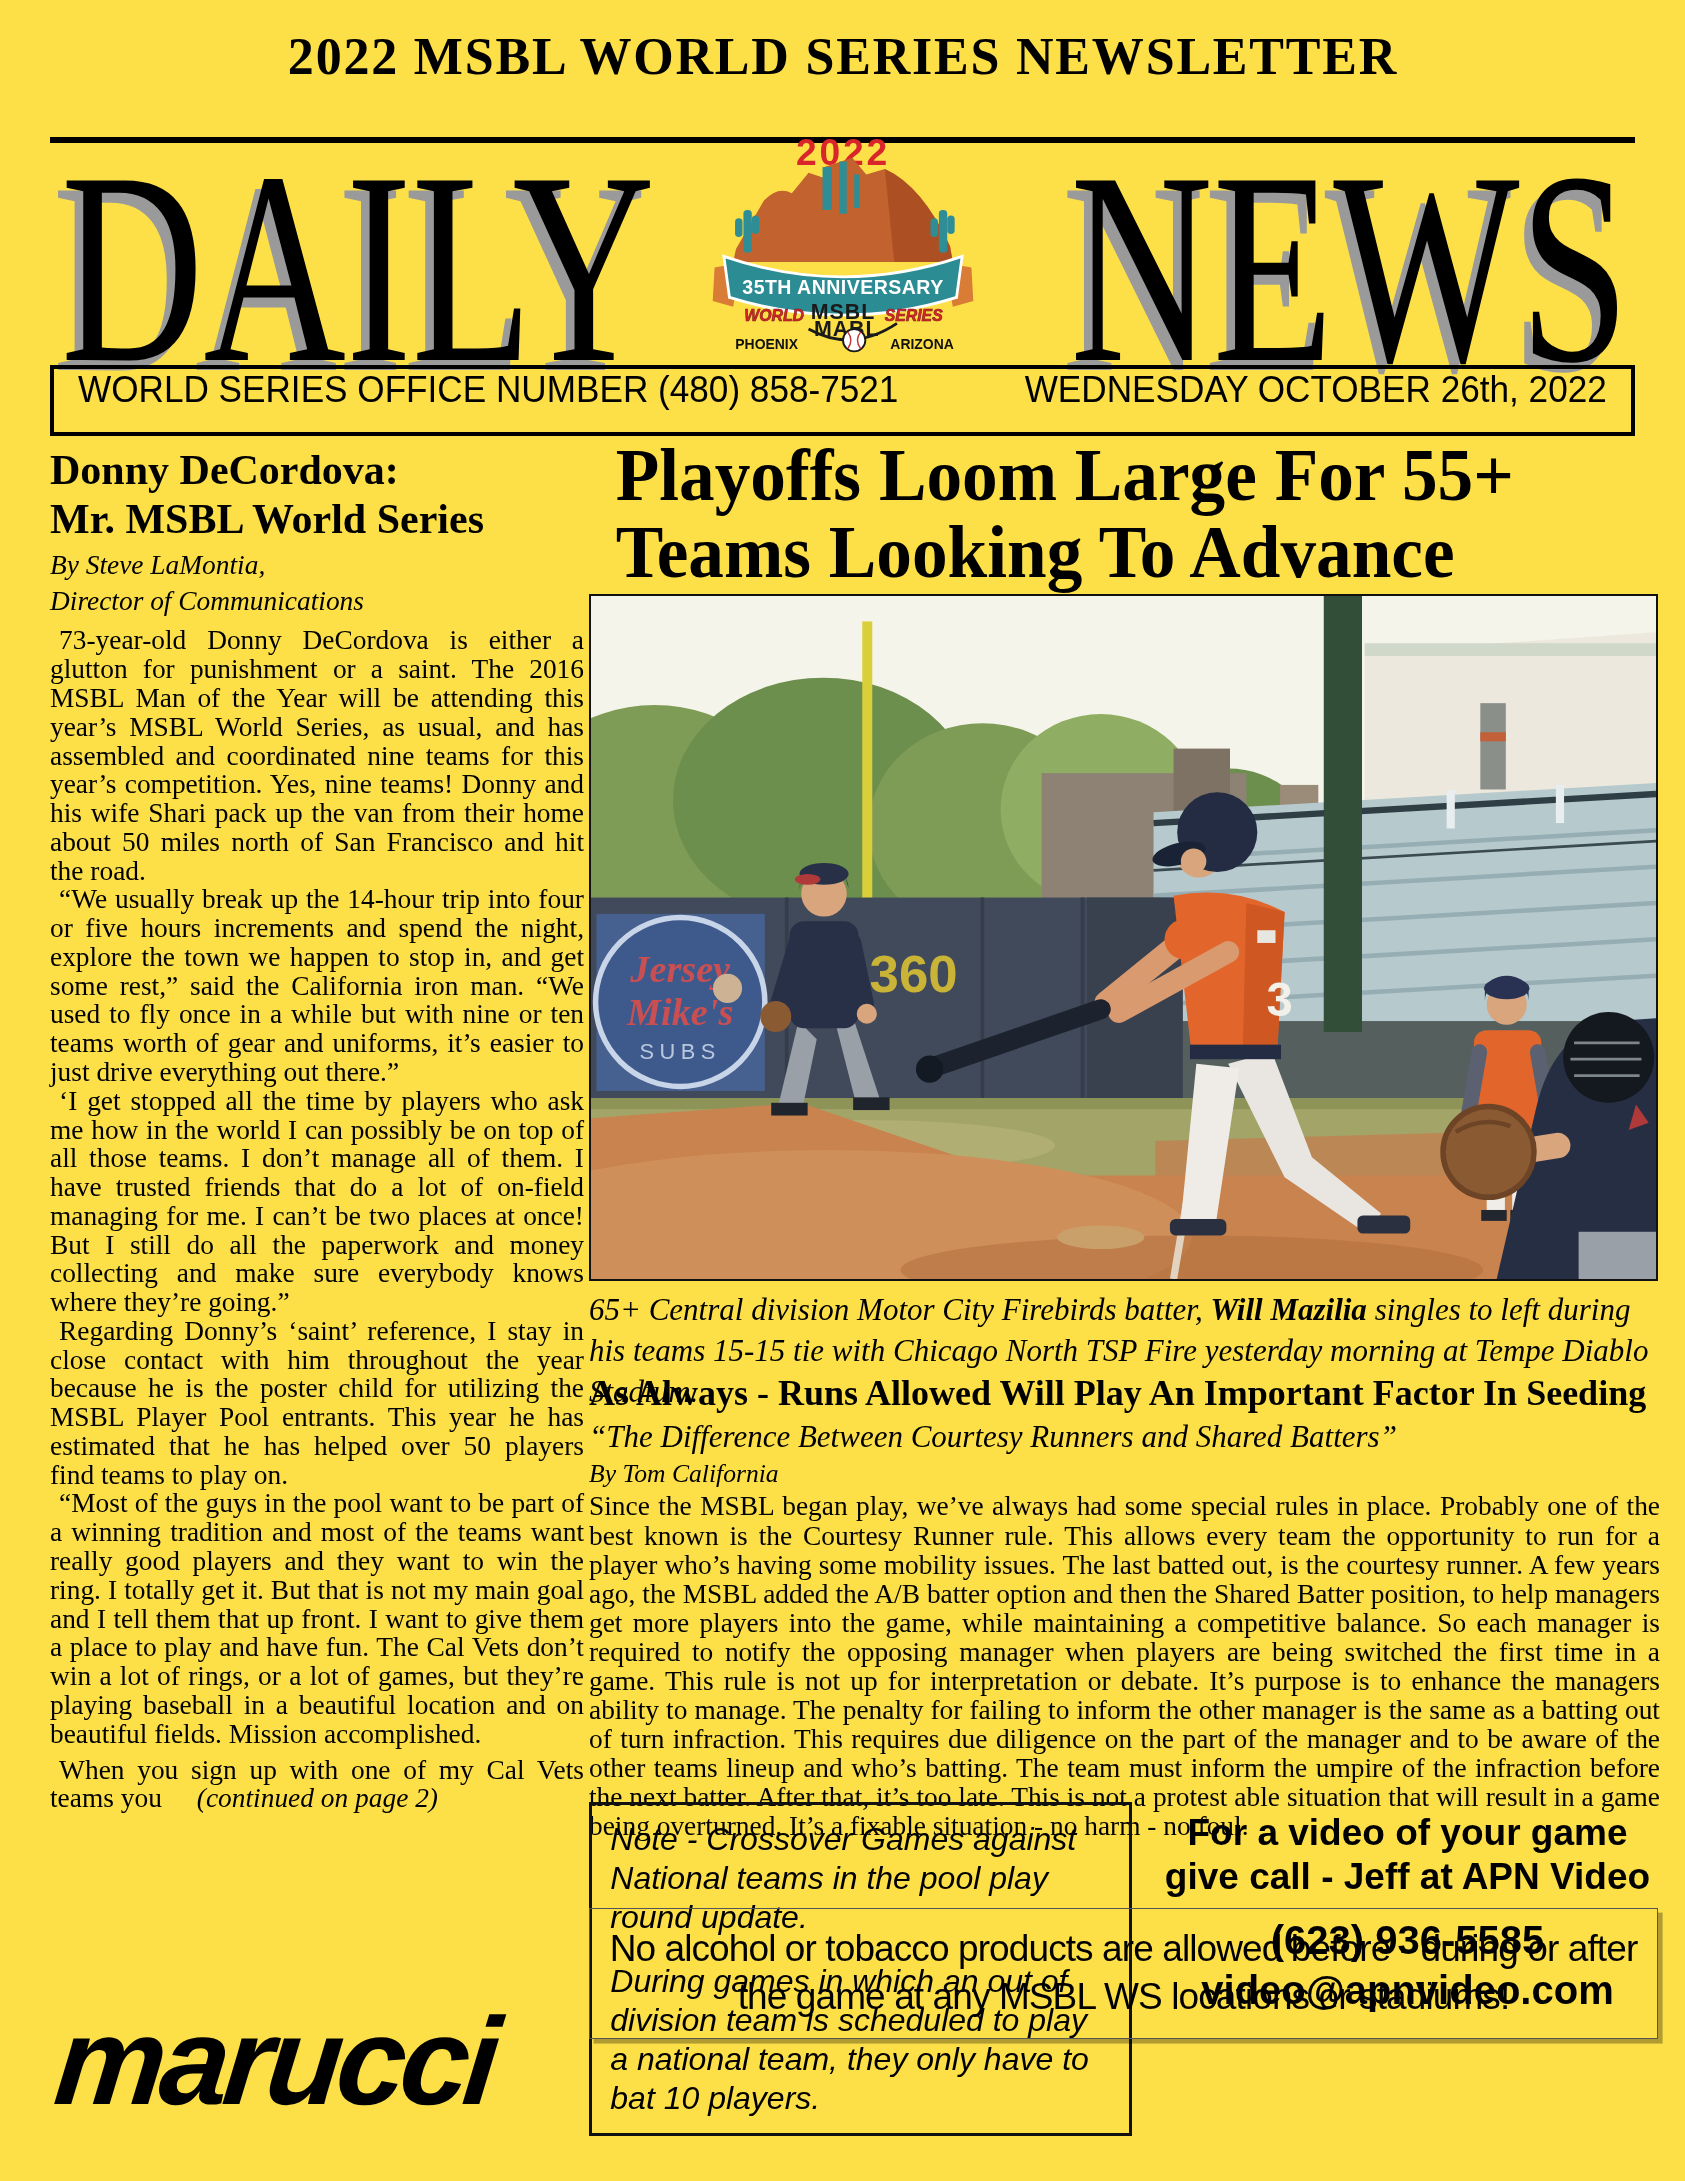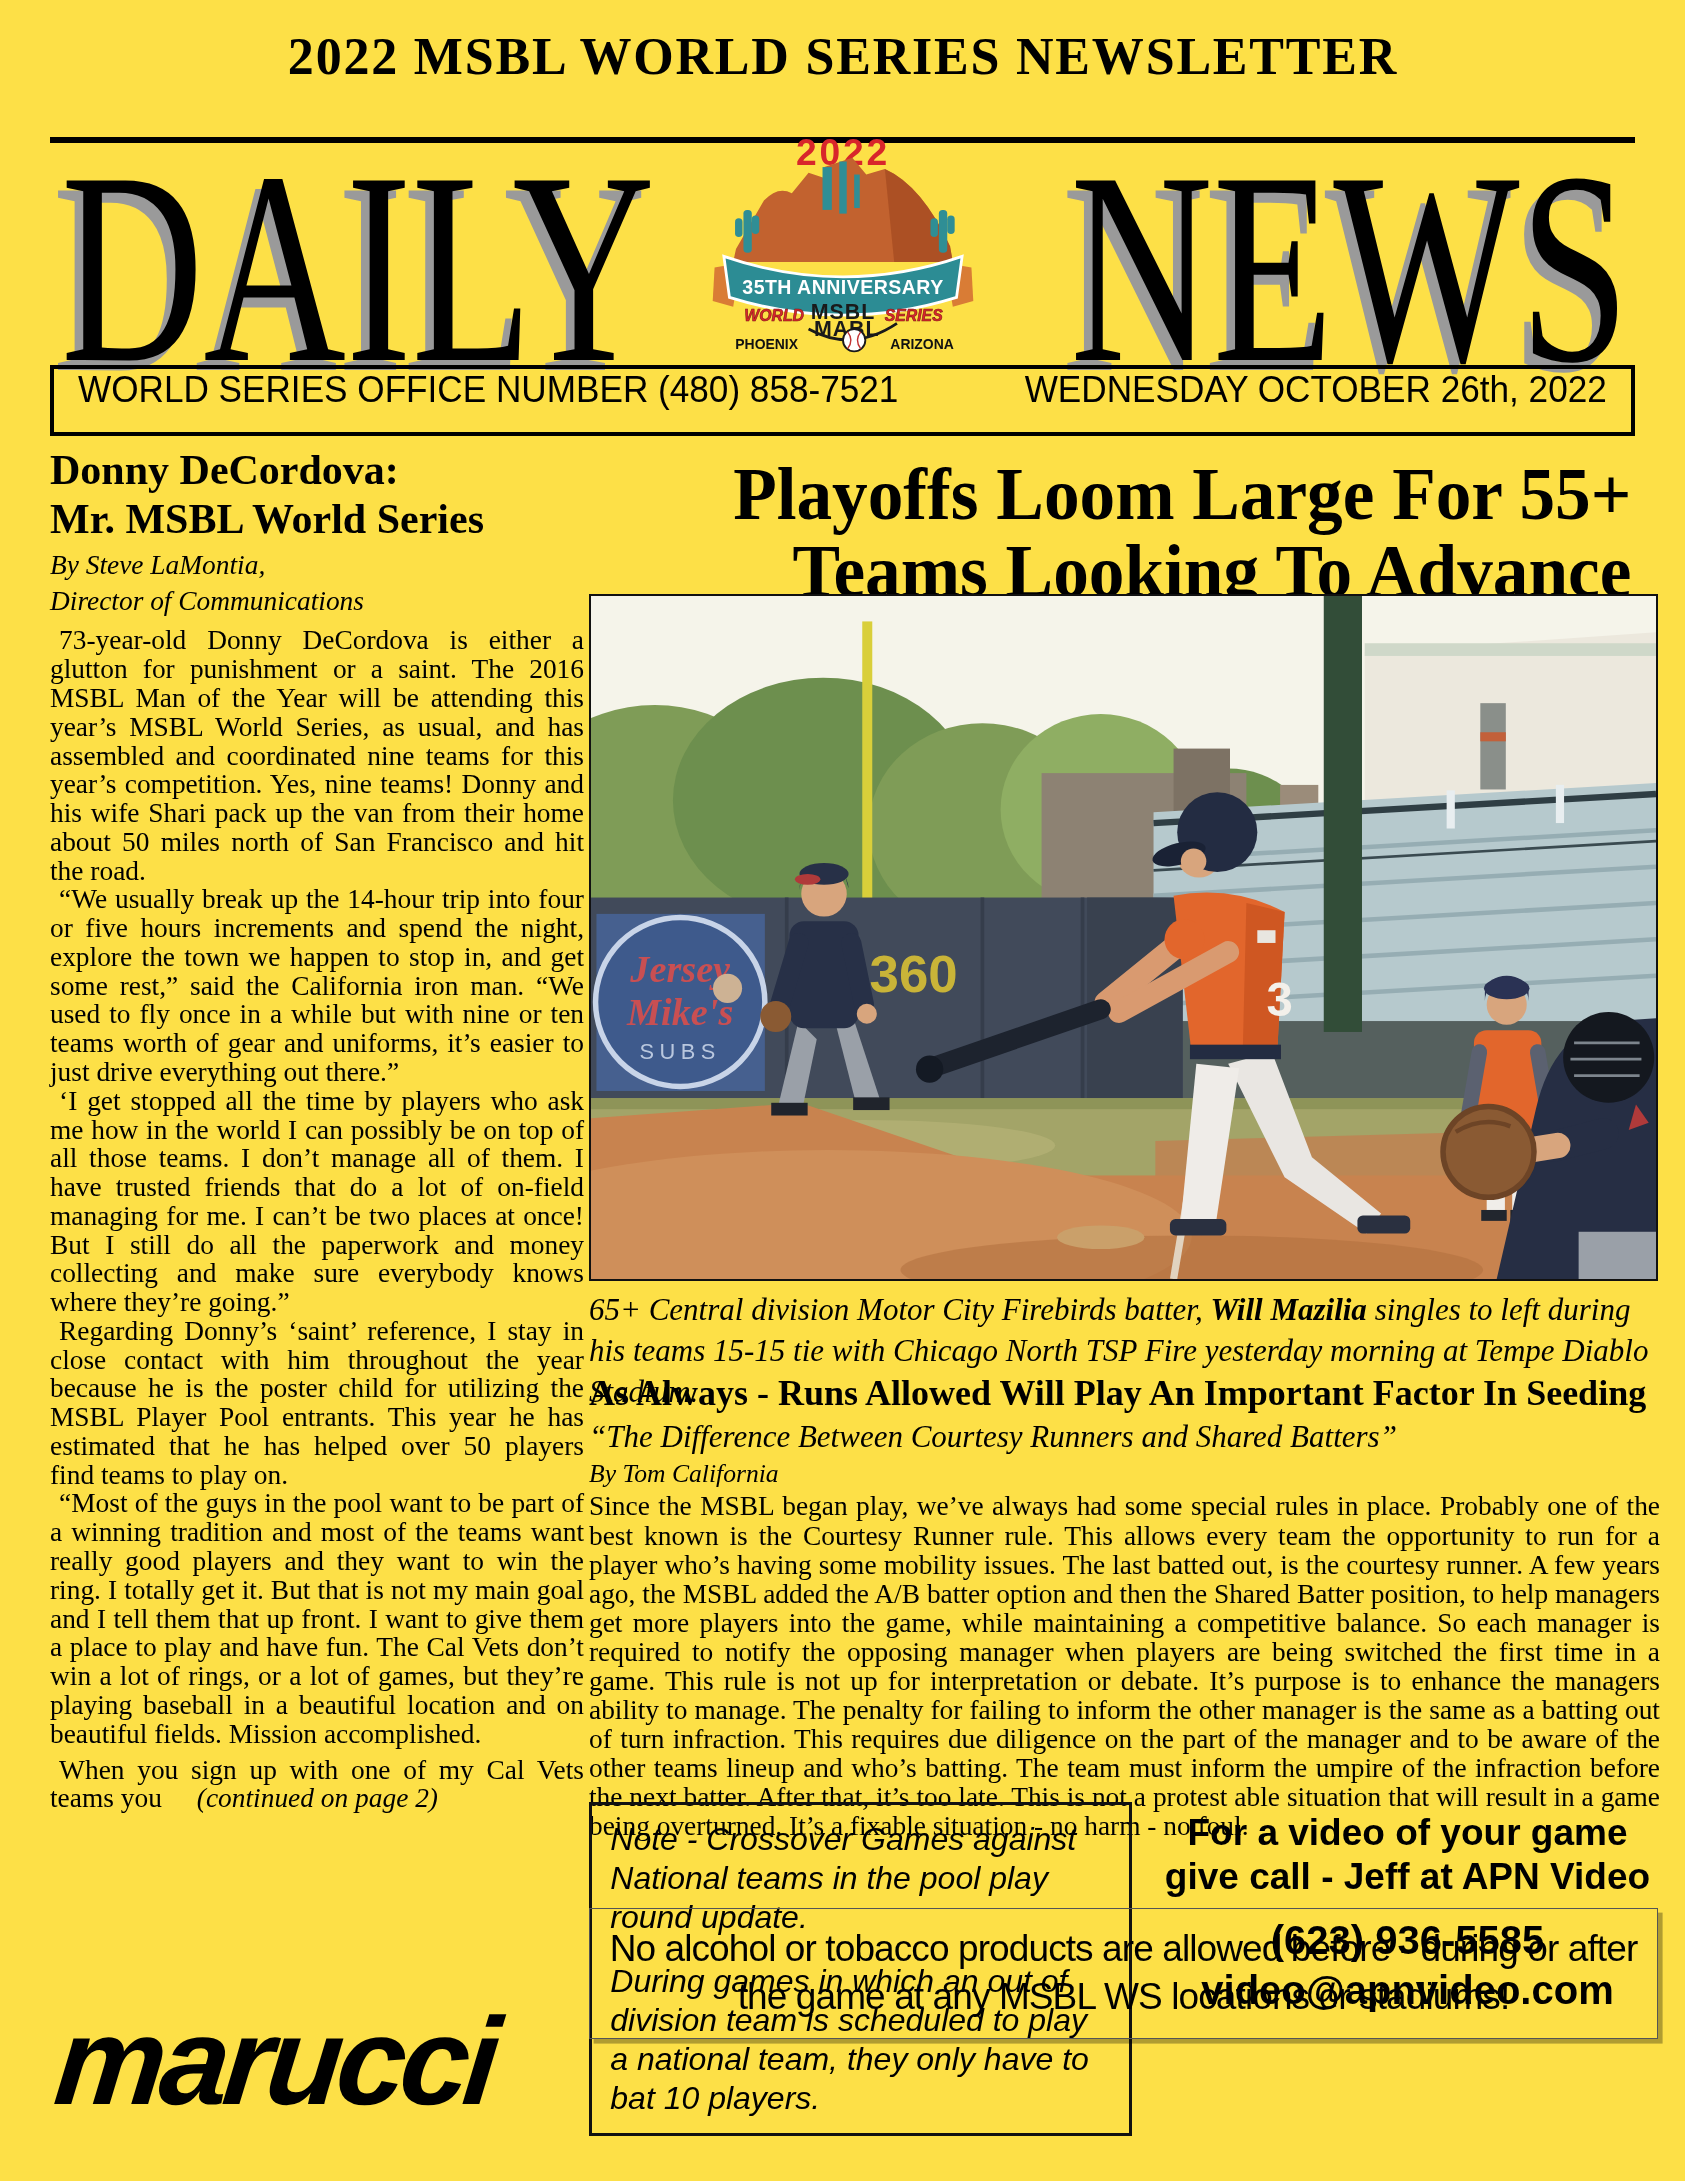--- a/index.html
+++ b/index.html
@@ -21,22 +21,22 @@
   .infobar span{transform:scaleX(.95);transform-origin:left center;}
   .infobar .right{transform-origin:right center;}
   
   .leftcol{position:absolute;top:446px;left:50px;width:534px;}
   .lc-head{font-size:42px;font-weight:bold;line-height:1.17;}
   .lc-by{font-size:27.4px;font-style:italic;line-height:1.3;margin-top:3.7px;}
   .lc-body{margin-top:7.3px;font-size:27.4px;line-height:1.05;text-align:justify;}
   .lc-body p{margin:0;text-indent:9.1px;}
   .cont{font-style:italic;padding-left:35px;}
   
-  .headline{position:absolute;top:437px;left:589px;width:1069px;text-align:right;
-            font-size:75px;font-weight:bold;line-height:1.02;margin-top:19px;}
+  .headline{position:absolute;top:437px;left:589px;width:1069px;text-align:left;
+            font-size:75px;font-weight:bold;line-height:1.02;}
   .headline span{display:block;transform:scaleX(.95);transform-origin:center;}
   .photo{position:absolute;top:594px;left:589px;width:1069px;height:687px;border:2.7px solid #111;
          box-sizing:border-box;overflow:hidden;}
   .photo svg{display:block;width:100%;height:100%;}
   .caption{position:absolute;top:1290px;left:589px;width:1071px;font-size:31px;font-style:italic;line-height:1.32;}
   .caption b{font-weight:bold;}
   .art2{position:absolute;top:1374px;left:589px;width:1071px;}
   .art2-head{font-size:36px;font-weight:bold;line-height:1.1;}
   .art2-sub{font-size:31px;font-style:italic;margin-top:5.5px;}
   .art2-by{font-size:25.6px;font-style:italic;margin-top:3.7px;}

